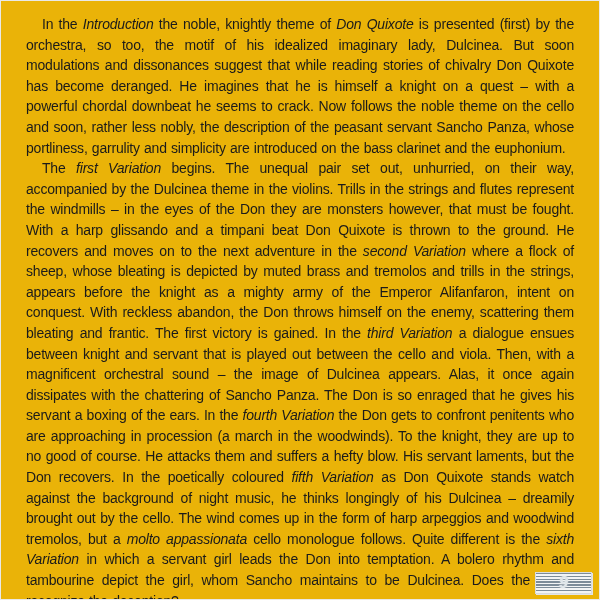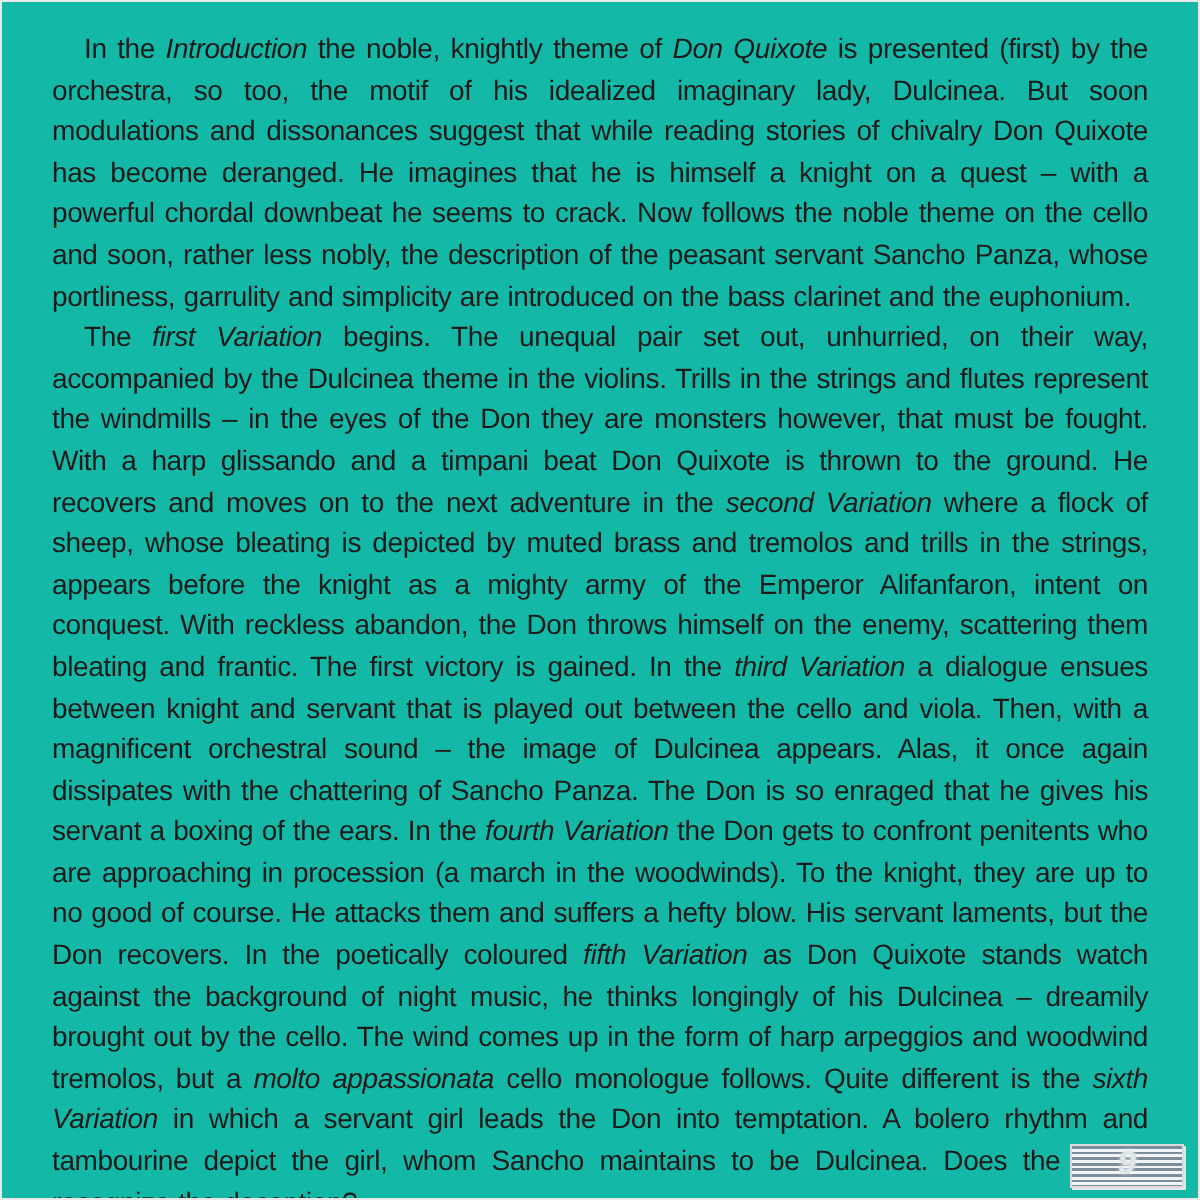--- a/index.html
+++ b/index.html
@@ -62,21 +62,21 @@
     font-size: 16px;
     font-weight: bold;
     color: var(--number-color, #dfe6ea);
     text-shadow: 0 0 2px rgba(255,255,255,0.9), 0 0 1px rgba(120,135,148,0.6);
     line-height: 1;
   }
 </style>
 </head>
 <body>
 
-<div class="page" style="background: #14b8a6; --stripe-color: #7d8c99; --number-color: #dfe6ea;">
+<div class="page" style="background: #eab308; --stripe-color: #7d8c99; --number-color: #dfe6ea;">
   <div class="text-block" id="text-block" style="color: rgb(27, 27, 27);">
       <p><span>In the </span><em>Introduction</em><span> the noble, knightly theme of </span><em>Don Quixote</em><span> is presented (first) by the orchestra, so too, the motif of his idealized imaginary lady, Dulcinea. But soon modulations and dissonances suggest that while reading stories of chivalry Don Quixote has become deranged. He imagines that he is himself a knight on a quest – with a powerful chordal downbeat he seems to crack. Now follows the noble theme on the cello and soon, rather less nobly, the description of the peasant servant Sancho Panza, whose portliness, garrulity and simplicity are introduced on the bass clarinet and the euphonium.</span></p>
       <p><span>The </span><em>first Variation</em><span> begins. The unequal pair set out, unhurried, on their way, accompanied by the Dulcinea theme in the violins. Trills in the strings and flutes represent the windmills – in the eyes of the Don they are monsters however, that must be fought. With a harp glissando and a timpani beat Don Quixote is thrown to the ground. He recovers and moves on to the next adventure in the </span><em>second Variation</em><span> where a flock of sheep, whose bleating is depicted by muted brass and tremolos and trills in the strings, appears before the knight as a mighty army of the Emperor Alifanfaron, intent on conquest. With reckless abandon, the Don throws himself on the enemy, scattering them bleating and frantic. The first victory is gained. In the </span><em>third Variation</em><span> a dialogue ensues between knight and servant that is played out between the cello and viola. Then, with a magnificent orchestral sound – the image of Dulcinea appears. Alas, it once again dissipates with the chattering of Sancho Panza. The Don is so enraged that he gives his servant a boxing of the ears. In the </span><em>fourth Variation</em><span> the Don gets to confront penitents who are approaching in procession (a march in the woodwinds). To the knight, they are up to no good of course. He attacks them and suffers a hefty blow. His servant laments, but the Don recovers. In the poetically coloured </span><em>fifth Variation</em><span> as Don Quixote stands watch against the background of night music, he thinks longingly of his Dulcinea – dreamily brought out by the cello. The wind comes up in the form of harp arpeggios and woodwind tremolos, but a </span><em>molto appassionata</em><span> cello monologue follows. Quite different is the </span><em>sixth Variation</em><span> in which a servant girl leads the Don into temptation. A bolero rhythm and tambourine depict the girl, whom Sancho maintains to be Dulcinea. Does the knight recognize the deception?</span></p>
     </div>
 
   <div class="badge">
     <span class="num">9</span>
   </div>
 </div>
 

